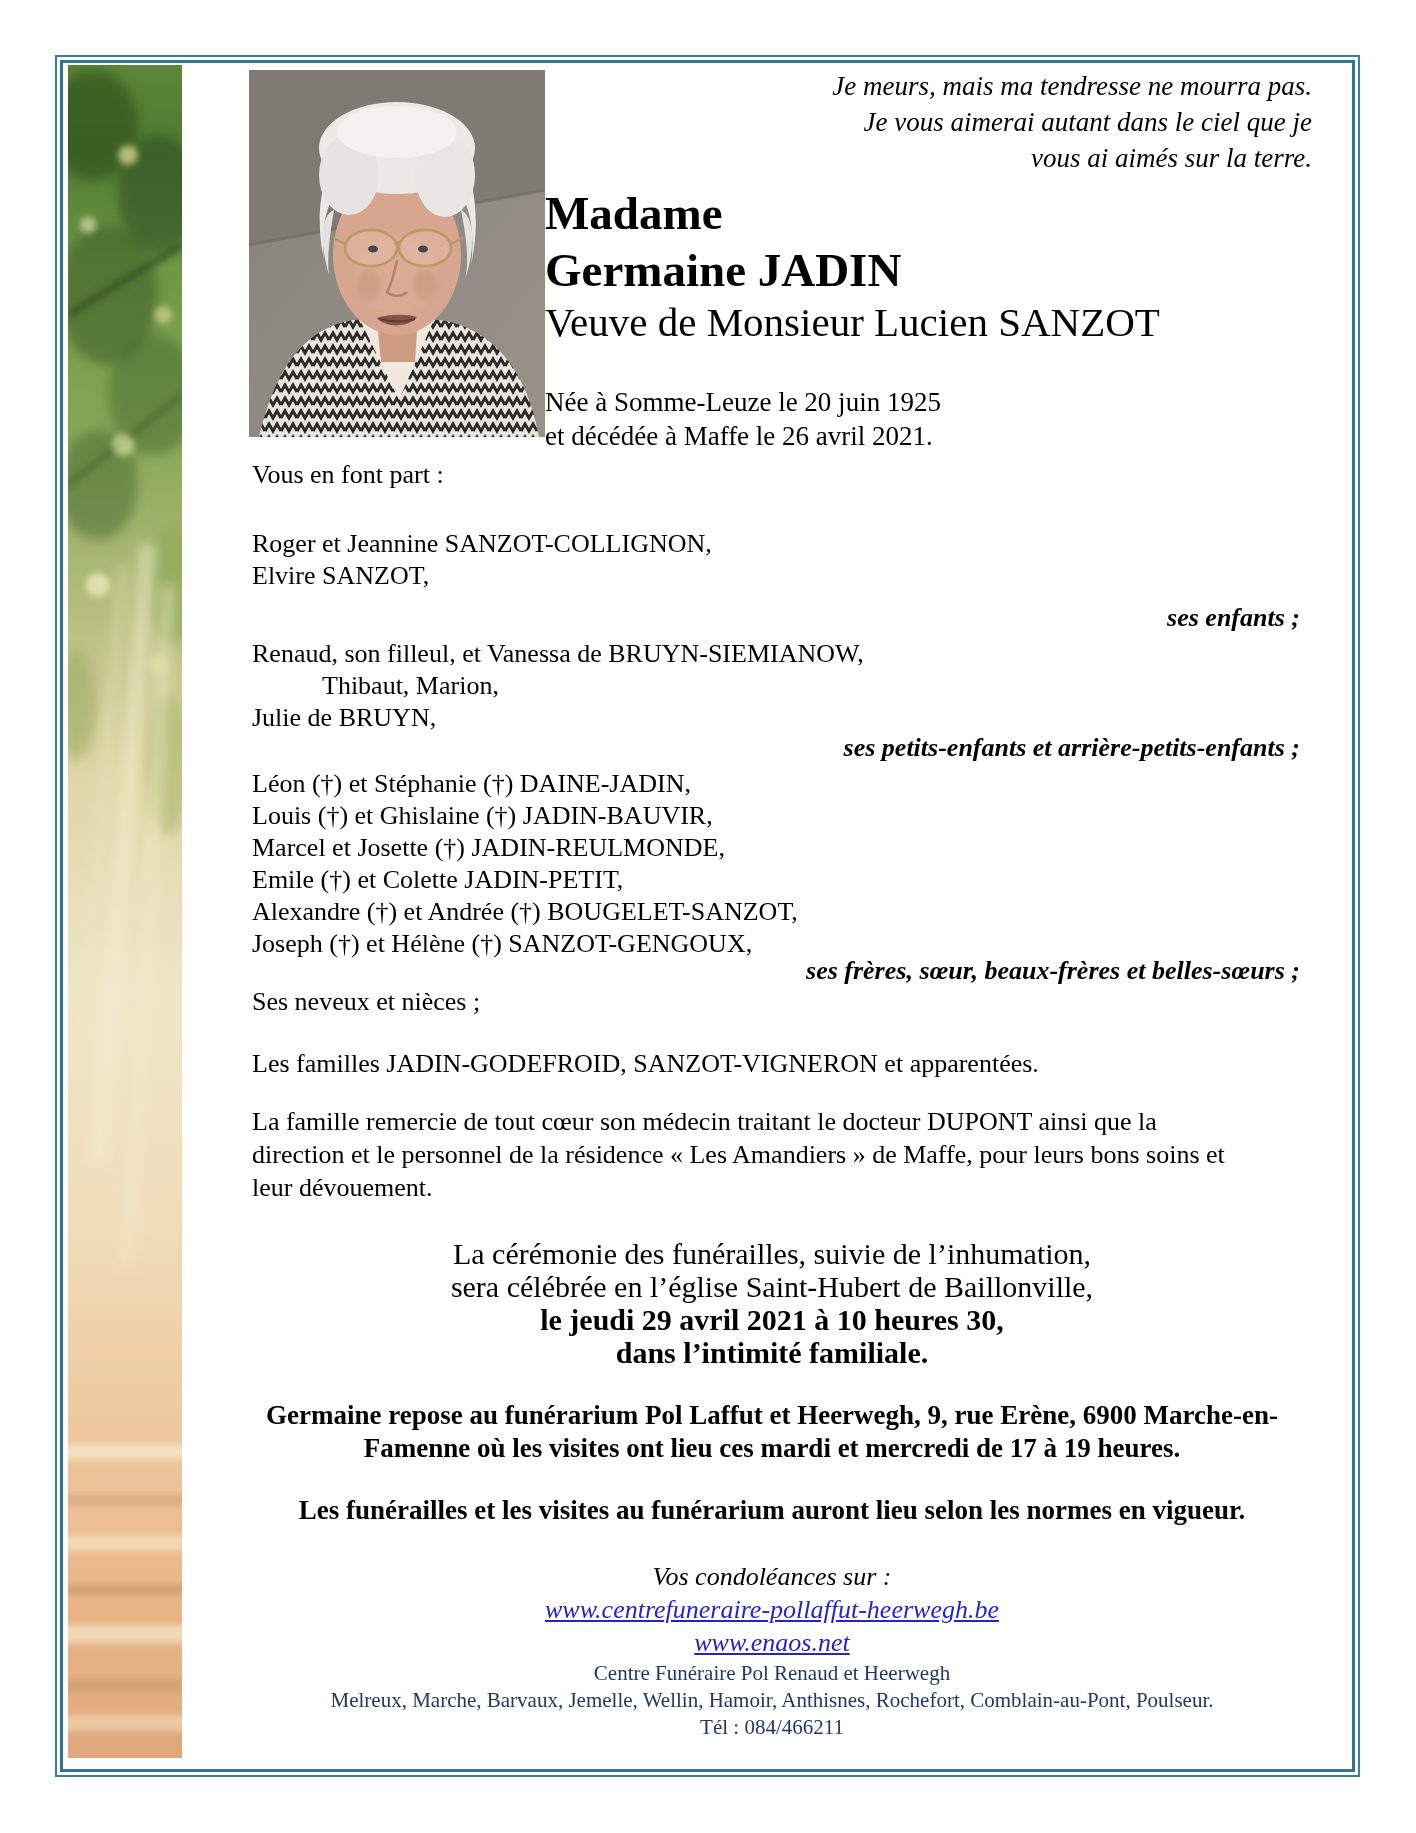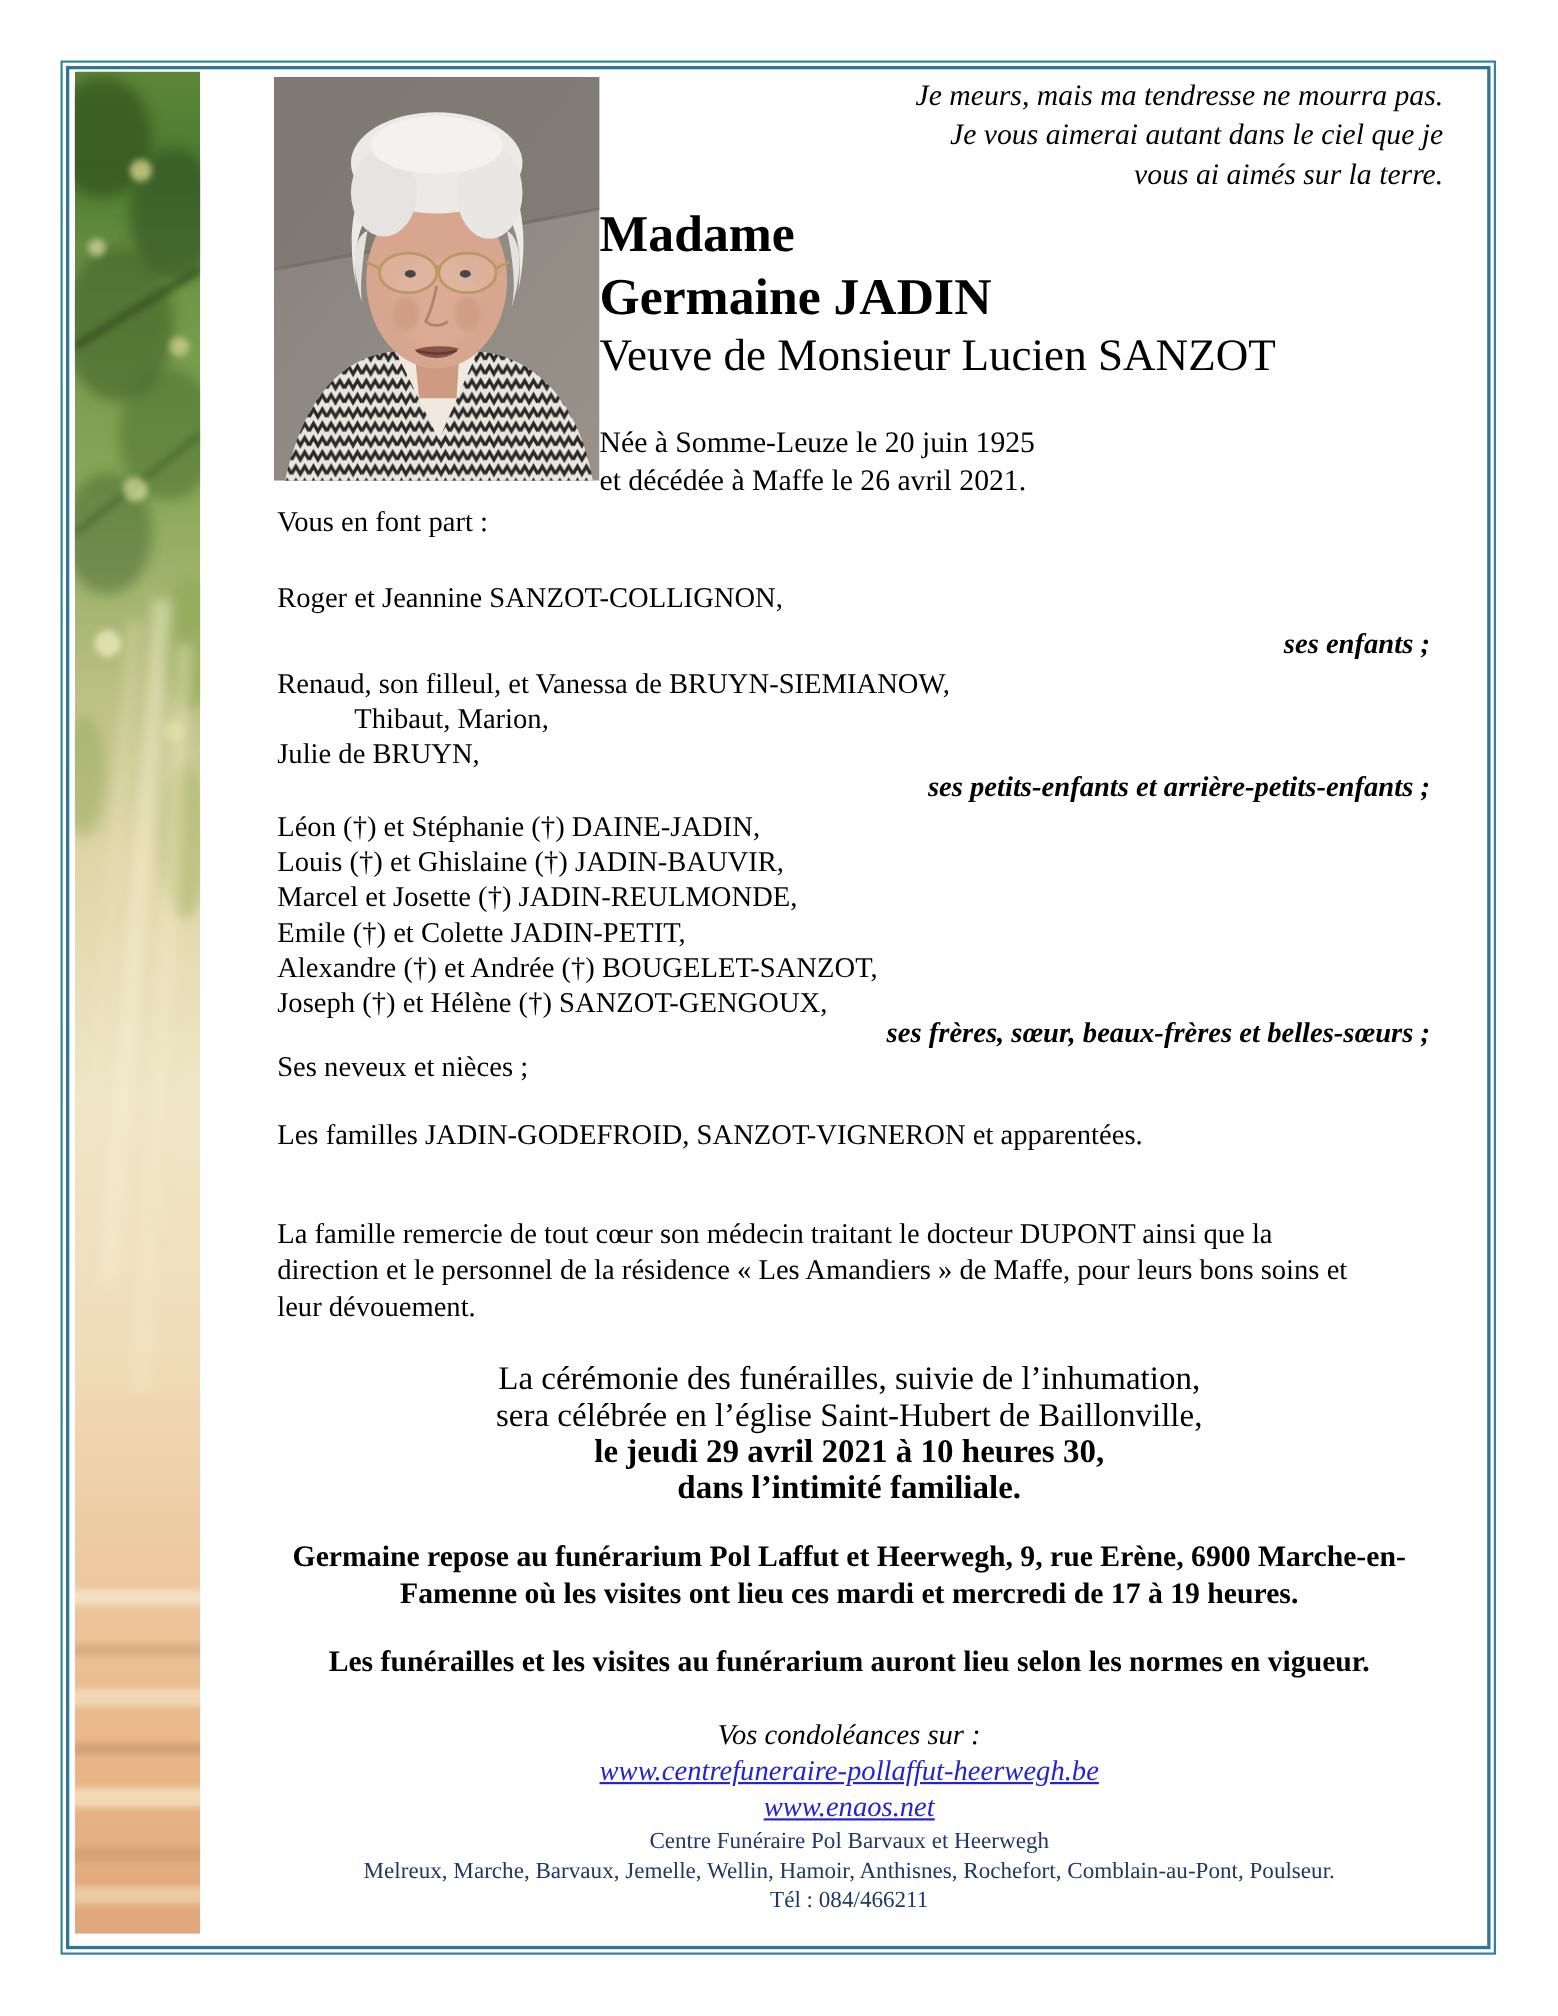--- a/index.html
+++ b/index.html
@@ -208,20 +208,21 @@
     <div class="dates-wrap">
       <div class="dates">Née à Somme-Leuze le 20 juin 1925</div>
       <div class="dates">et décédée à Maffe le 26 avril 2021.</div>
     </div>
   </div>
 
   <div class="intro">Vous en font part :</div>
 
   <div class="list">
     <div class="line">Roger et Jeannine SANZOT-COLLIGNON,</div>
+    <div class="line">Elvire SANZOT,</div>
     <div class="rel-label lbl-1">ses enfants ;</div>
     <div class="line after-lbl">Renaud, son filleul, et Vanessa de BRUYN-SIEMIANOW,</div>
     <div class="line indent">Thibaut, Marion,</div>
     <div class="line">Julie de BRUYN,</div>
     <div class="rel-label lbl-2">ses petits-enfants et arrière-petits-enfants ;</div>
     <div class="line after-lbl">Léon (†) et Stéphanie (†) DAINE-JADIN,</div>
     <div class="line">Louis (†) et Ghislaine (†) JADIN-BAUVIR,</div>
     <div class="line">Marcel et Josette (†) JADIN-REULMONDE,</div>
     <div class="line">Emile (†) et Colette JADIN-PETIT,</div>
     <div class="line">Alexandre (†) et Andrée (†) BOUGELET-SANZOT,</div>
@@ -251,18 +252,18 @@
 
   <div class="centerwide norms">Les funérailles et les visites au funérarium auront lieu selon les normes en vigueur.</div>
 
   <div class="centerwide condol">
     <div class="vc">Vos condoléances sur :</div>
     <div><a style="color:#2424cc">www.centrefuneraire-pollaffut-heerwegh.be</a></div>
     <div><a style="color:#2424cc">www.enaos.net</a></div>
   </div>
 
   <div class="centerwide footer" style="color:#1f3864">
-    <div>Centre Funéraire Pol Barvaux et Heerwegh</div>
+    <div>Centre Funéraire Pol Renaud et Heerwegh</div>
     <div>Melreux, Marche, Barvaux, Jemelle, Wellin, Hamoir, Anthisnes, Rochefort, Comblain-au-Pont, Poulseur.</div>
     <div>Tél : 084/466211</div>
   </div>
 
 </div>
 
 </body></html>

